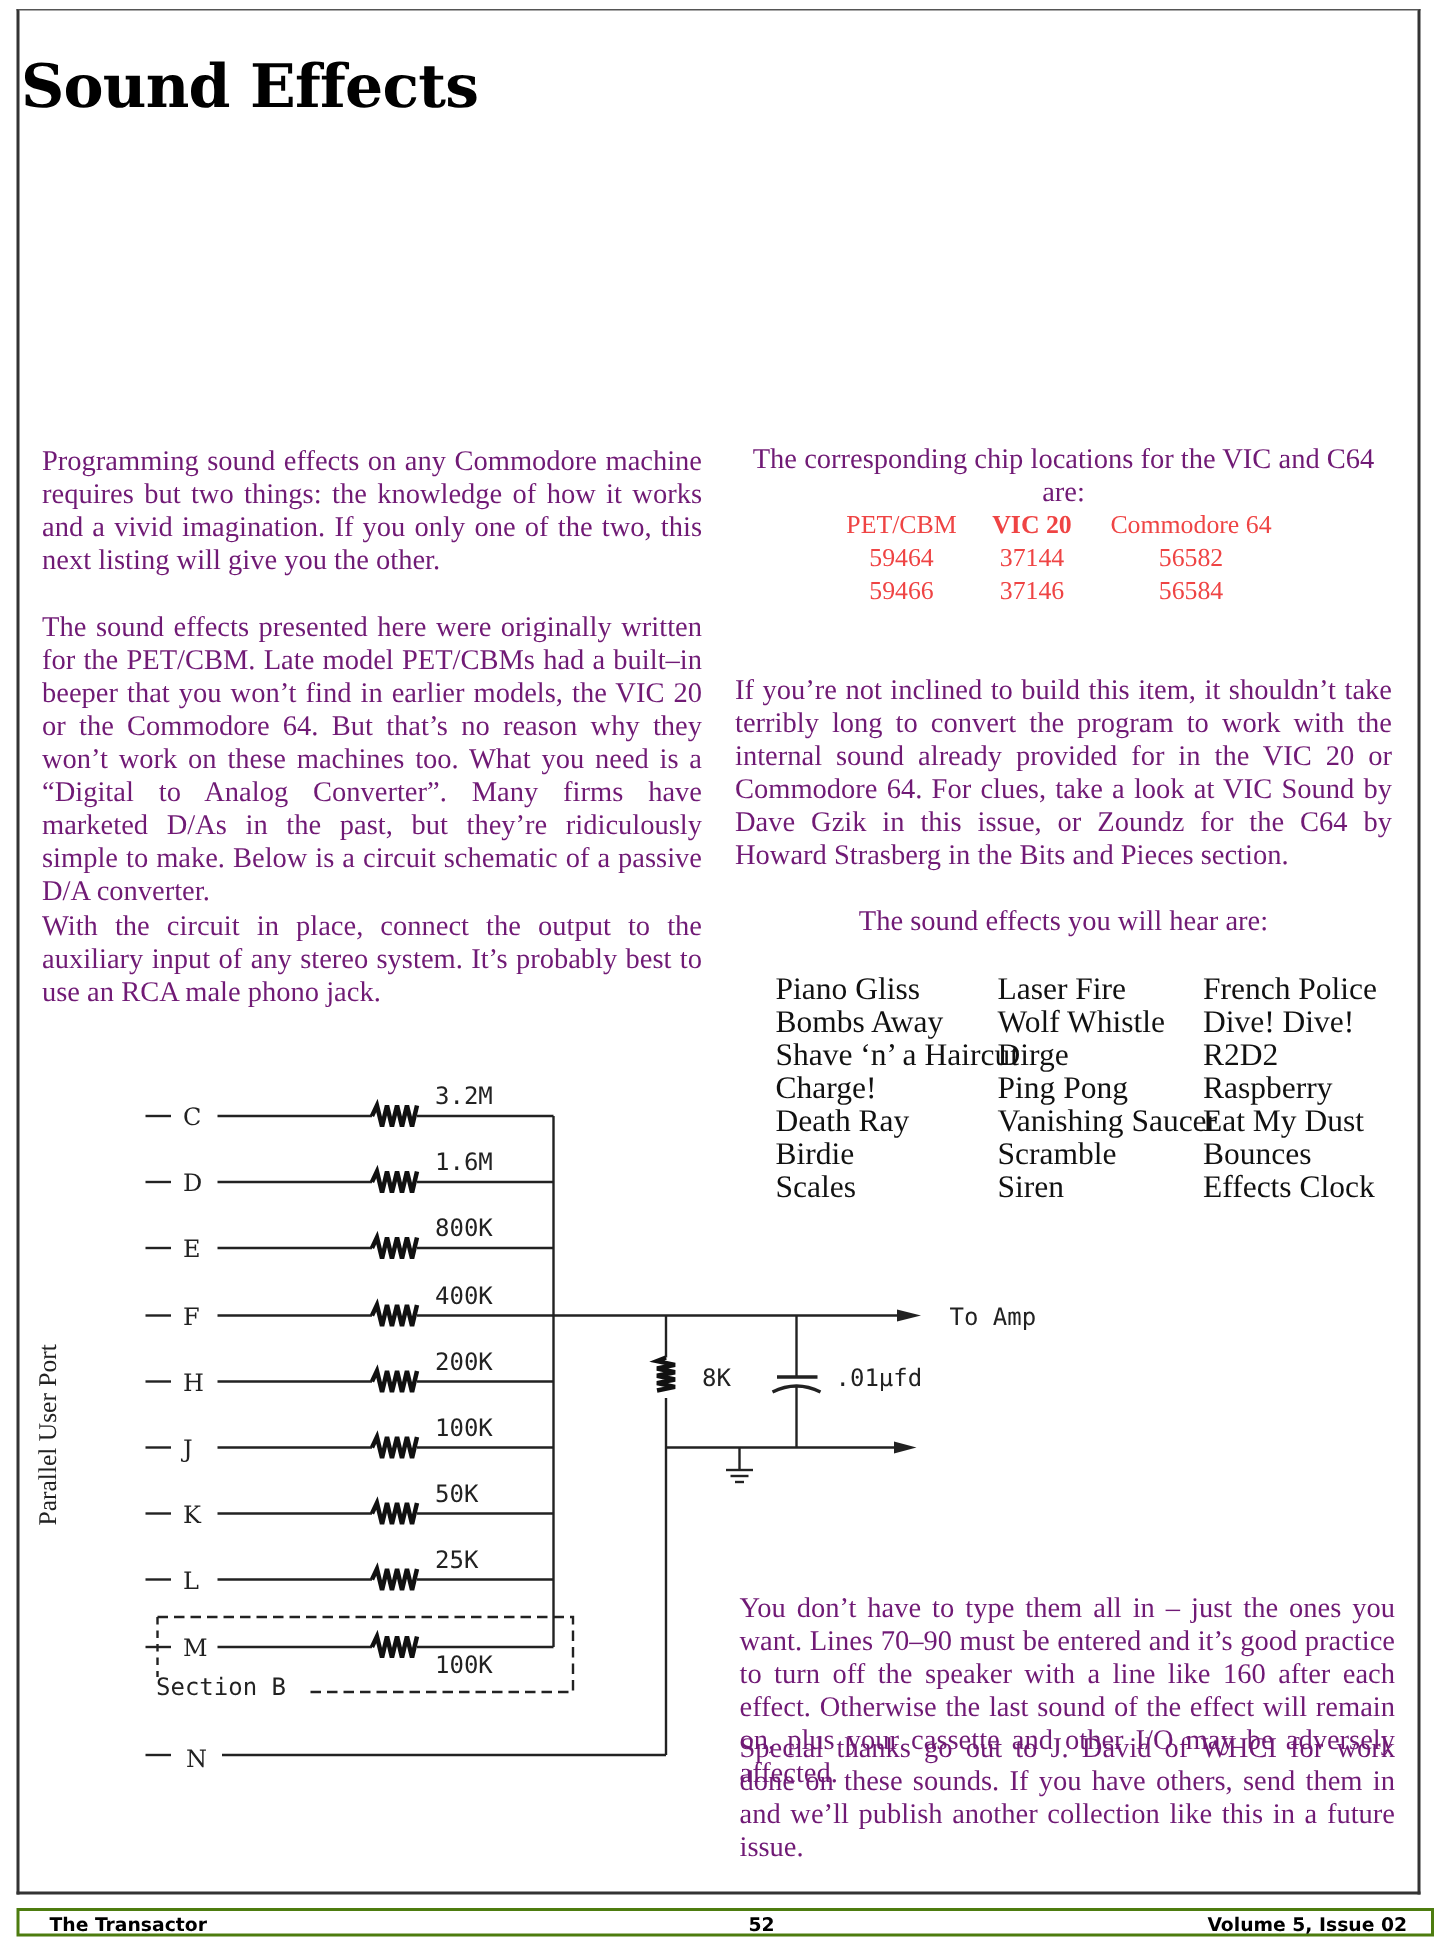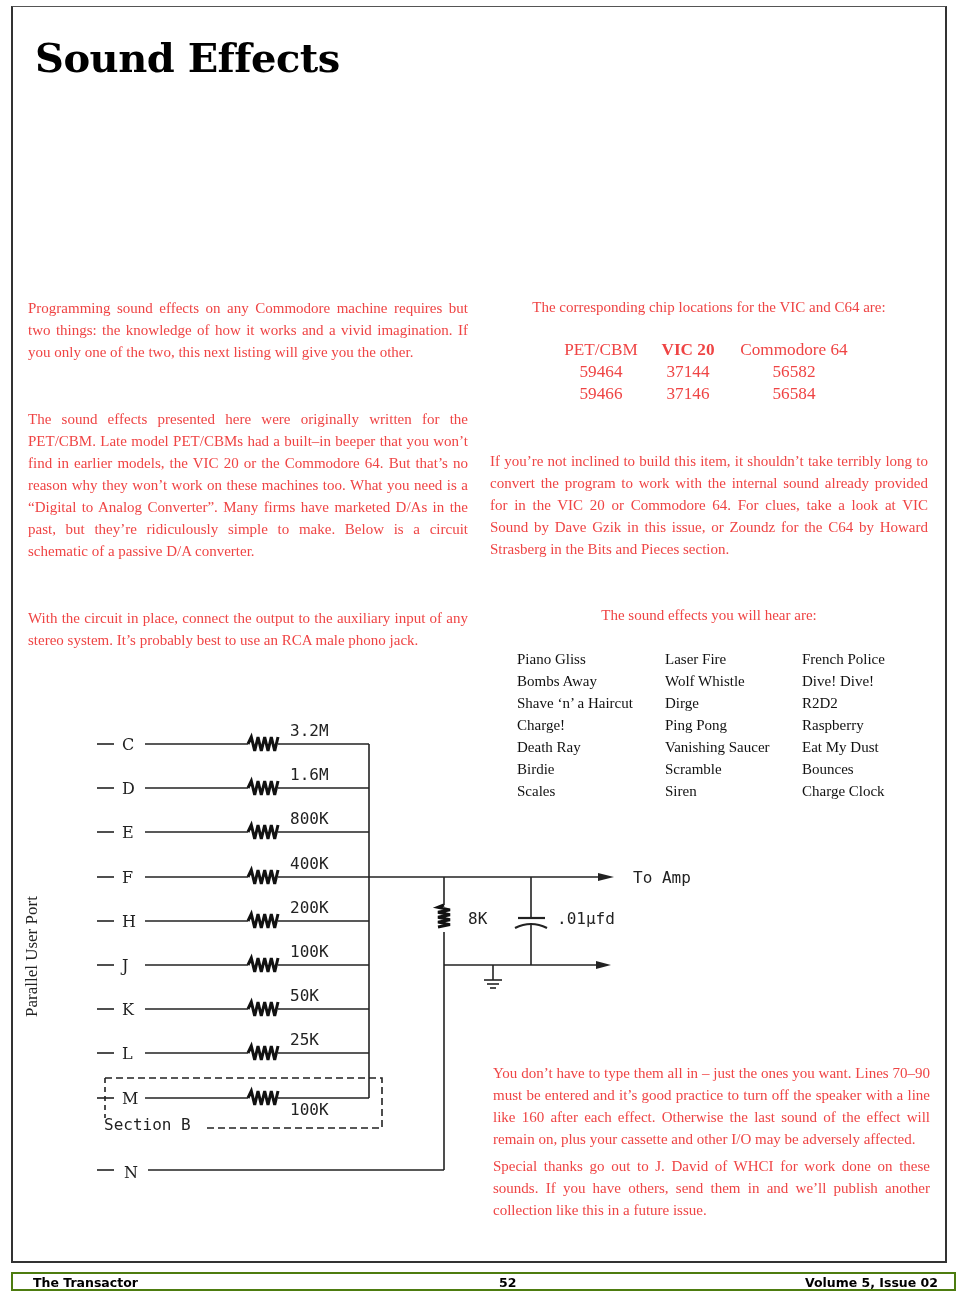--- a/index.html
+++ b/index.html
@@ -3,27 +3,27 @@
 <meta charset="utf-8">
 <style>
   html, body { margin: 0; padding: 0; background: #ffffff; }
   body { width: 960px; height: 1300px; position: relative; overflow: hidden; color: #111; }
   .page-frame {
     position: absolute; left: 11px; top: 6px; width: 936px; height: 1257px;
     border-top: 1px solid #555; border-left: 2px solid #333; border-right: 2px solid #333; border-bottom: 2px solid #333;
     box-sizing: border-box;
   }
   .title {
-    position: absolute; left: 35px; top: 34px; margin: 0;
+    position: absolute; left: 14px; top: 34px; margin: 0;
     font-family: "DejaVu Serif", serif; font-weight: bold; font-size: 40px; letter-spacing: -0.5px; color: #000;
   }
   .para {
     position: absolute; margin: 0;
-    font-family: "Liberation Serif", serif; font-size: 15px; line-height: 22px;
-    text-align: justify; color: #ef4444;
+    font-family: "Liberation Serif", serif; font-size: 19px; line-height: 22px;
+    text-align: justify; color: #701a75;
   }
   #p1 { left: 28px; top: 297px; width: 440px; }
   #p2 { left: 28px; top: 408px; width: 440px; }
   #p3 { left: 28px; top: 607px; width: 440px; }
   #p4 { left: 489px; top: 296px; width: 440px; text-align: center; }
   #p5 { left: 490px; top: 450px; width: 438px; }
   #p6 { left: 490px; top: 604px; width: 438px; text-align: center; }
   #p7 { left: 493px; top: 1022px; width: 437px; margin-top: 40px; }
   #p8 { left: 493px; top: 1155px; width: 437px; }
 
@@ -33,21 +33,21 @@
     border-collapse: collapse;
   }
   .chip-table td, .chip-table th { padding: 0; font-weight: normal; text-align: center; }
   .chip-table .c0 { width: 92px; }
   .chip-table .c1 { width: 82px; font-weight: bold; }
   .chip-table .c2 { width: 130px; }
 
   .effects {
     position: absolute; left: 517px; top: 648px;
     display: grid; grid-template-columns: 148px 137px 140px;
-    font-family: "Liberation Serif", serif; font-size: 15px; line-height: 22px; color: #111;
+    font-family: "Liberation Serif", serif; font-size: 21px; line-height: 22px; color: #111;
   }
   .effects span { white-space: nowrap; }
 
   .schematic { position: absolute; left: 0; top: 0; width: 960px; height: 1300px; pointer-events: none; }
   .schematic text.mono { font-family: "DejaVu Sans Mono", monospace; font-size: 16px; fill: #222; }
   .schematic text.pin { font-family: "DejaVu Serif", serif; font-size: 16px; fill: #222; }
   .port-label {
     position: absolute; left: 22px; top: 1017px; transform-origin: 0 0; transform: rotate(-90deg);
     font-family: "Liberation Serif", serif; font-size: 17px; color: #222; white-space: nowrap;
   }
@@ -113,21 +113,21 @@
     <span>Ping Pong</span>
     <span>Raspberry</span>
     <span>Death Ray</span>
     <span>Vanishing Saucer</span>
     <span>Eat My Dust</span>
     <span>Birdie</span>
     <span>Scramble</span>
     <span>Bounces</span>
     <span>Scales</span>
     <span>Siren</span>
-    <span>Charge Clock</span>
+    <span>Effects Clock</span>
   </div>
 
 <p class="para" id="p7">You don’t have to type them all in – just the ones you want. Lines 70–90 must be entered and it’s good practice to turn off the speaker with a line like 160 after each effect. Otherwise the last sound of the effect will remain on, plus your cassette and other I/O may be adversely affected.</p>
 <p class="para" id="p8">Special thanks go out to J. David of WHCI for work done on these sounds. If you have others, send them in and we’ll publish another collection like this in a future issue.</p>
 
 <div class="port-label">Parallel User Port</div>
 
 <svg class="schematic" id="schematic" xmlns="http://www.w3.org/2000/svg" width="960" height="1300">
     <line x1="97" y1="744" x2="114" y2="744" stroke="#222" stroke-width="1.6"></line>
     <text x="122" y="750" class="pin">C</text>

